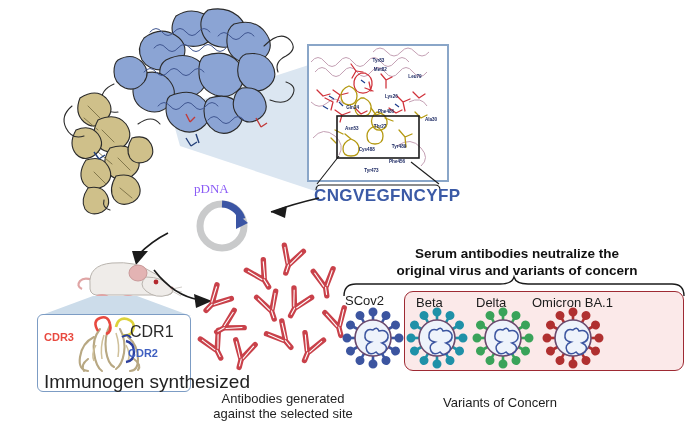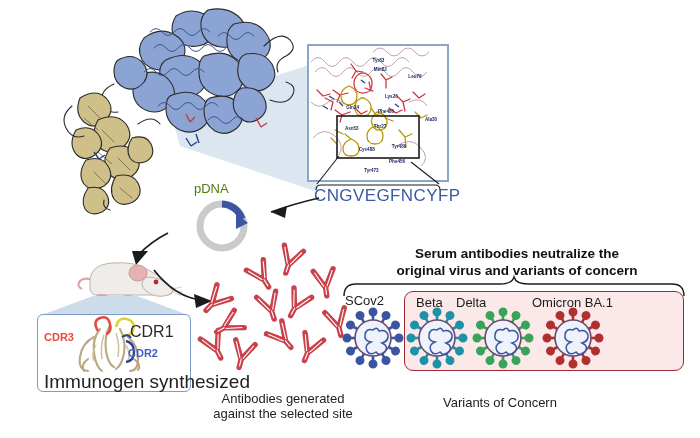--- a/index.html
+++ b/index.html
@@ -4,22 +4,22 @@
 <style>
   html,body{margin:0;padding:0;background:#ffffff;}
   body{width:700px;height:438px;position:relative;overflow:hidden;
        font-family:"Liberation Sans","DejaVu Sans",sans-serif;color:#231f20;}
   .fig{position:absolute;inset:0;}
   .abs{position:absolute;}
   svg{display:block;overflow:visible;}
   .lbl{position:absolute;white-space:nowrap;line-height:1.18;}
 
   
-  .t-pdna{font-size:13px;color:#4d7c0f;}
-  .t-seq{font-size:17px;letter-spacing:.4px;color:#3b5aa6;font-weight:400;}
+  .t-pdna{font-size:13px;color:#8b5cf6;font-family:Liberation Serif, serif;}
+  .t-seq{font-size:17px;letter-spacing:.4px;color:#3b5aa6;font-weight:700;}
   .t-immuno{font-size:19px;color:#222;}
   .t-cdr3{font-size:11px;color:#e8493f;font-weight:600;}
   .t-cdr1{font-size:16px;color:#2a2a2a;font-weight:400;}
   .t-cdr2{font-size:11px;color:#3f5fc0;font-weight:600;}
   .t-cap{font-size:13px;color:#222;text-align:center;}
   .t-head{font-size:13.5px;font-weight:700;color:#111;text-align:center;line-height:1.25;}
   .t-var{font-size:13px;color:#1c1c1c;}
   .t-voc{font-size:13px;color:#1c1c1c;margin-top:20px;}
   .t-res{position:absolute;font-size:4.6px;font-weight:700;color:#1d2a63;white-space:nowrap;}
 
@@ -409,21 +409,21 @@
             <circle cx="0" cy="-26" r="3.2"></circle>
           </g>
       </g>
     </g>
     <circle cx="28" cy="28" r="18" fill="#eef3fb" stroke="#6b4a6e" stroke-width="1.6"></circle>
     <g fill="none" stroke="#3c55a0" stroke-width="1.5">
       <path d="M28,20 q-7,-2 -8,5 q-1,6 6,7 q-7,3 -4,9 q3,5 9,1 q4,5 9,0 q4,-6 -3,-9 q7,-2 6,-8 q-2,-6 -9,-4 q-2,-5 -6,-1z"></path>
     </g>
   </svg>
 
-  <div class="lbl t-var" style="left:456px;top:295px;">Delta</div>
+  <div class="lbl t-var" style="left:476px;top:295px;">Delta</div>
   <svg class="abs" style="left:475px;top:310px;" width="56" height="56">
     <g stroke="#3aa35a" stroke-width="2.6" fill="#3aa35a">
       <g transform="translate(28,28)">
         <g>
             <path d="M0,-18 L0,-24"></path>
             <circle cx="0" cy="-26" r="3.2"></circle>
           </g>
         <g transform="rotate(30)">
             <path d="M0,-18 L0,-24"></path>
             <circle cx="0" cy="-26" r="3.2"></circle>

